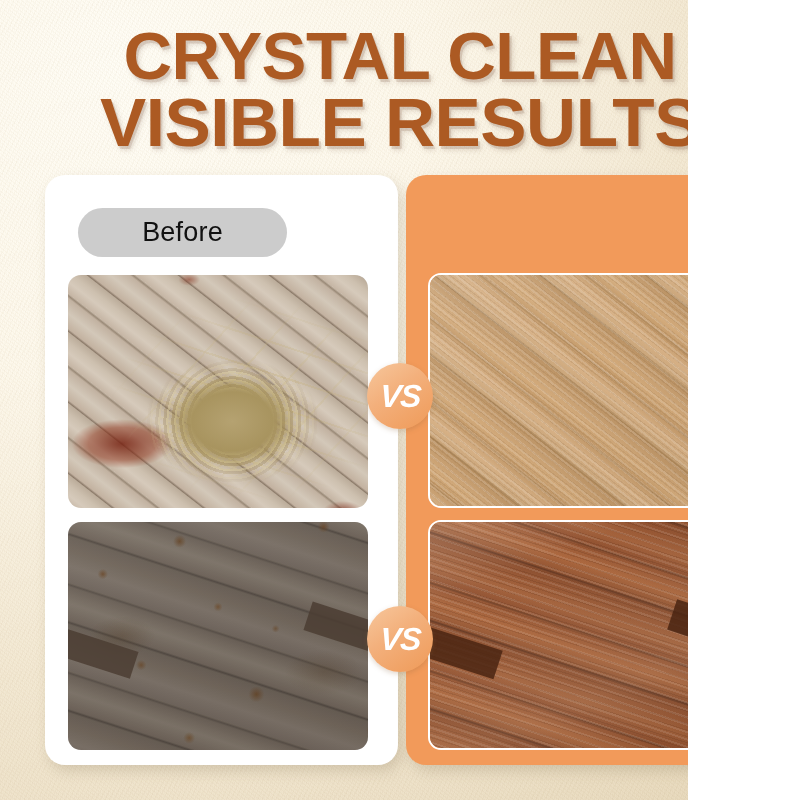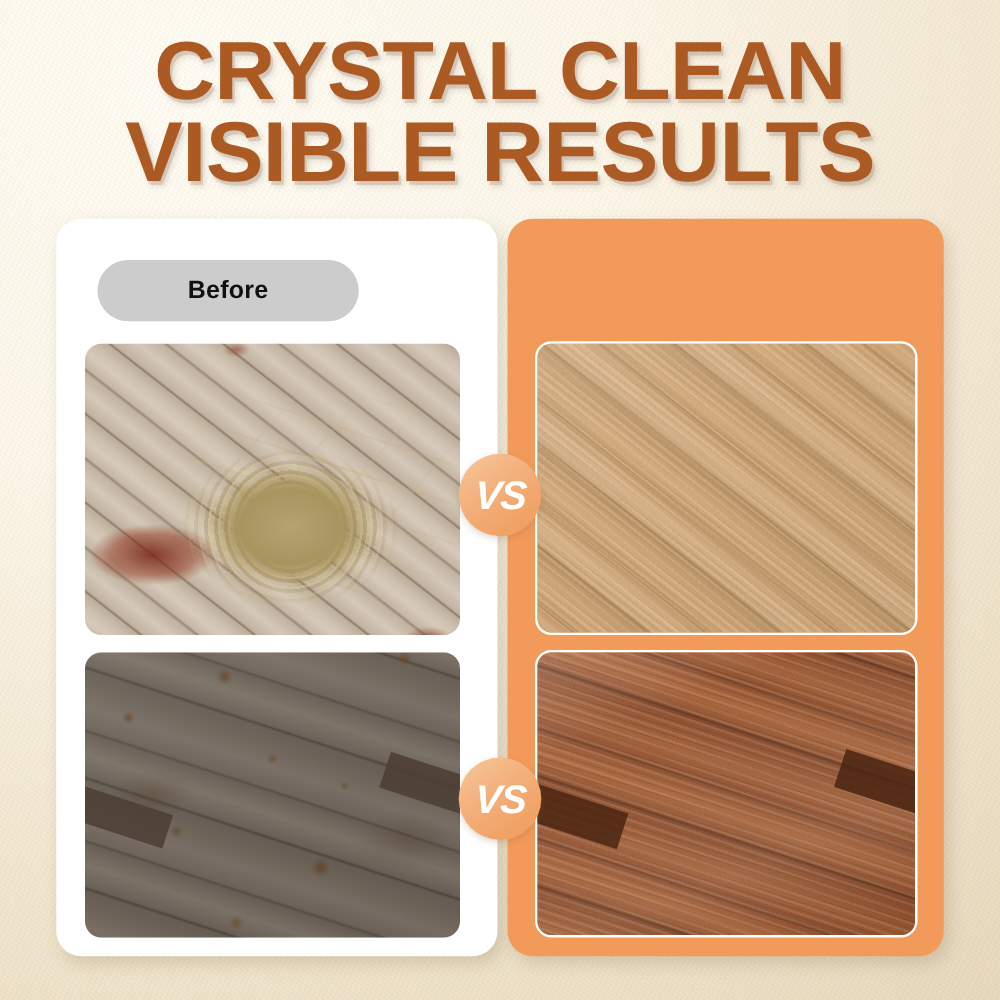--- a/index.html
+++ b/index.html
@@ -11,21 +11,21 @@
     height: 800px;
     overflow: hidden;
     font-family: "Liberation Sans", sans-serif;
     position: relative;
   }
 
   
   #stage {
     position: absolute;
     inset: 0;
-    width: 800px;
+    width: 688px;
     height: 800px;
     background:
       radial-gradient(ellipse 130% 120% at 18% 8%, #FFFDF6 0%, #FDF8EC 34%, #F3E9D4 64%, #E8DABE 100%);
     overflow: hidden;
   }
   #bg-noise {
     position: absolute;
     inset: 0;
     opacity: .5;
     mix-blend-mode: multiply;
@@ -80,22 +80,22 @@
 
   
   .badge {
     position: absolute;
     top: 33px;
     height: 49px;
     border-radius: 26px;
     display: flex;
     align-items: center;
     justify-content: center;
-    font-size: 20px;
-    font-weight: bold;
+    font-size: 27px;
+    font-weight: normal;
     letter-spacing: .2px;
   }
   #badge-before {
     left: 33px;
     width: 209px;
     background: #CCCCCC;
     color: #111111;
   }
   #badge-after {
     left: 73px;

